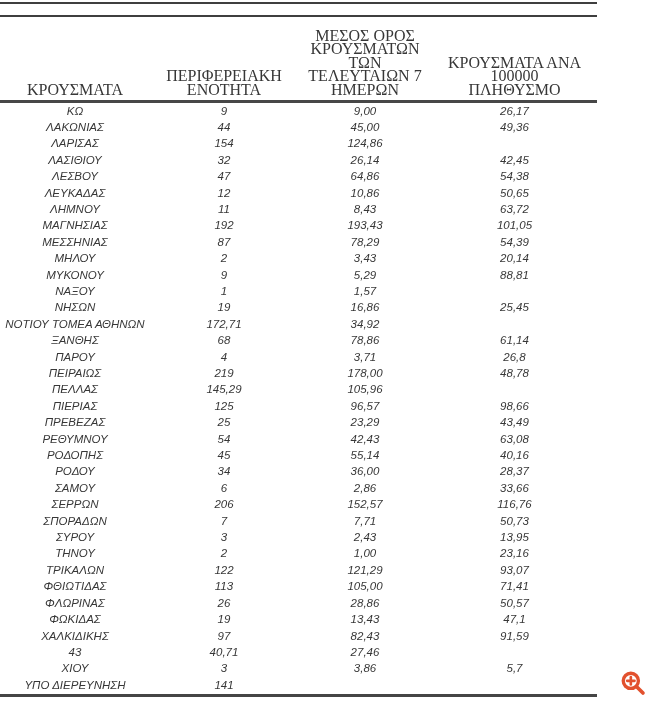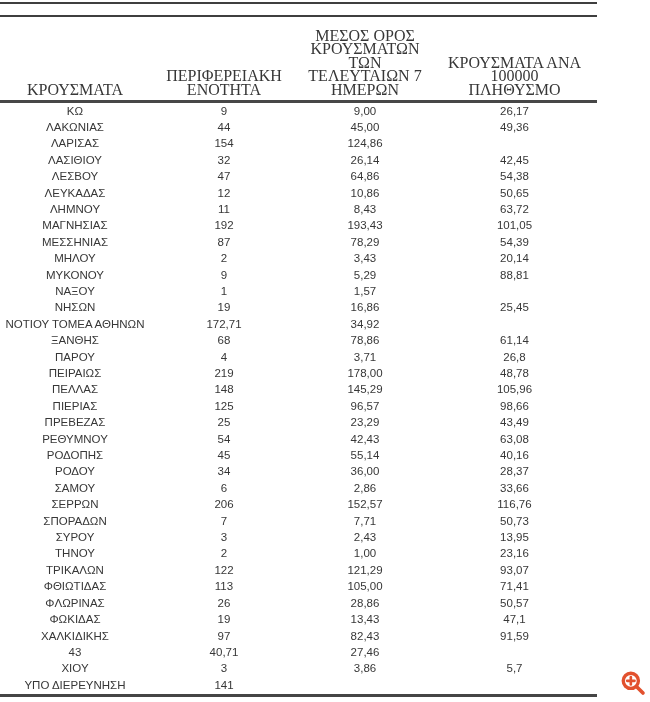--- a/index.html
+++ b/index.html
@@ -31,20 +31,21 @@
     color: #373737;
     font-family: Liberation Serif, serif;
   }
   .header-rule { height: 2.5px; margin-top: 4px; background: #474747; }
 
   .tbody { width: 597px; }
   .row {
     display: grid;
     grid-template-columns: 150px 148px 134px 165px;
     height: 16.42px;
+    font-style: italic;
   }
   .cell {
     font-size: 11.5px;
     line-height: 16.42px;
     text-align: center;
     white-space: nowrap;
     color: #373737;
   }
   .rule-bottom-1 { height: 2.5px; margin-top: 1px; background: #454545; }
   .rule-bottom-2 { height: 1.5px; margin-top: 15px; background: #555555; }
@@ -174,21 +175,20 @@
         <div class="cell">26,8</div>
       </div>
       <div class="row">
         <div class="cell">ΠΕΙΡΑΙΩΣ</div>
         <div class="cell">219</div>
         <div class="cell">178,00</div>
         <div class="cell">48,78</div>
       </div>
       <div class="row">
         <div class="cell">ΠΕΛΛΑΣ</div>
-        <div class="cell">148</div>
         <div class="cell">145,29</div>
         <div class="cell">105,96</div>
       </div>
       <div class="row">
         <div class="cell">ΠΙΕΡΙΑΣ</div>
         <div class="cell">125</div>
         <div class="cell">96,57</div>
         <div class="cell">98,66</div>
       </div>
       <div class="row">

